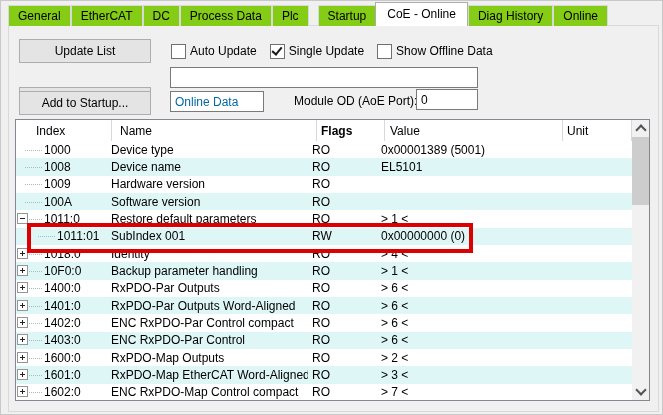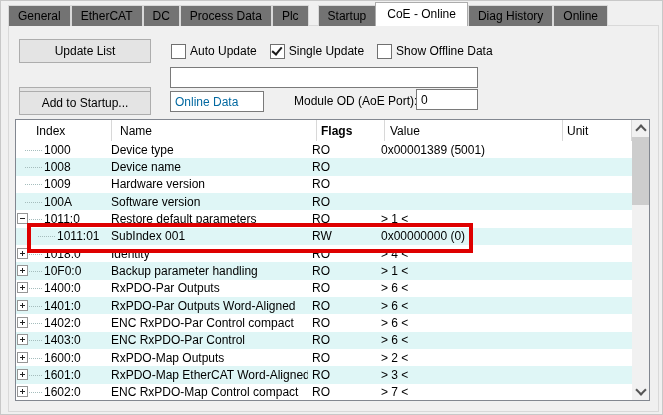--- a/index.html
+++ b/index.html
@@ -14,21 +14,21 @@
     background:#F0F0F0;box-sizing:border-box;
     border:1px solid #C8C8C8;overflow:hidden;
   }
   
   .tabbar{
     position:absolute;left:7px;top:2px;right:2px;height:23px;
     display:flex;align-items:flex-end;z-index:3;
   }
   .tab{
     height:20px;line-height:20px;padding:0 9px;
-    background:#737373;border:1px solid #D9D9D9;border-bottom:none;
+    background:#84cc16;border:1px solid #D9D9D9;border-bottom:none;
     margin-right:0px;white-space:nowrap;cursor:default;
   }
   .tab.active{
     background:#FFFFFF;border:1px solid #ACACAC;border-bottom:none;
     height:23px;line-height:22px;position:relative;z-index:4;
     margin-left:-1px;padding:0 11px;
   }
   .tab.gap-before{margin-left:9px;}
   .tabpanel{
     position:absolute;left:7px;top:24px;width:649px;height:385px;
@@ -199,20 +199,21 @@
         <div class="trow alt">
         <div class="cell c-index">
           <span class="gutter leaf">
             <span class="dotline"></span>
 
           </span>
           <span class="idx-text">1008</span>
         </div>
         <div class="cell c-name">Device name</div>
         <div class="cell c-flags">RO</div>
+        <div class="cell c-value">EL5101</div>
         <div class="cell c-unit"></div>
       </div>
         <div class="trow">
         <div class="cell c-index">
           <span class="gutter leaf">
             <span class="dotline"></span>
 
           </span>
           <span class="idx-text">1009</span>
         </div>

